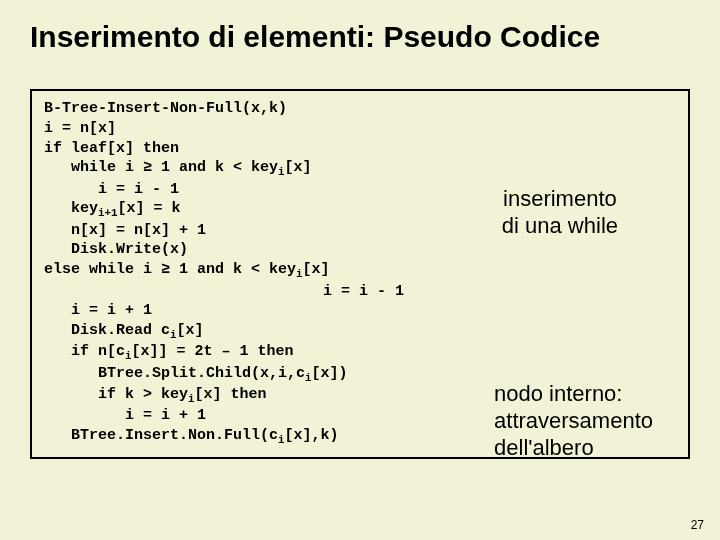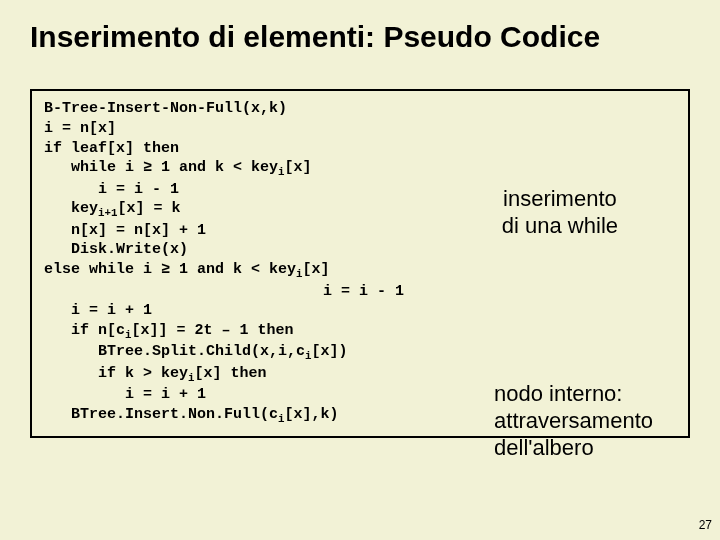--- a/index.html
+++ b/index.html
@@ -40,21 +40,21 @@
     font-family: "Comic Sans MS", cursive, sans-serif;
     font-size: 22px;
     color: #000;
     line-height: 1.22;
     font-weight: normal;
   }
   .annot1 { right: 70px; top: 95px; text-align: center; }
   .annot2 { right: 35px; top: 290px; text-align: left; margin-left: 20px; }
   .pagenum {
     position: absolute;
-    right: 8px;
+    right: 16px;
     bottom: 8px;
     font-size: 12px;
     font-family: Arial, sans-serif;
     color: #000;
   }
 </style>
 </head>
 <body>
 
 <div class="slide">
@@ -65,20 +65,21 @@
     <div class="line">i = n[x]</div>
     <div class="line">if leaf[x] then</div>
     <div class="line"><span>   while i ≥ 1 and k &lt; key</span><sub>i</sub><span>[x]</span></div>
     <div class="line">      i = i - 1</div>
     <div class="line"><span>   key</span><sub>i+1</sub><span>[x] = k</span></div>
     <div class="line">   n[x] = n[x] + 1</div>
     <div class="line">   Disk.Write(x)</div>
     <div class="line"><span>else while i ≥ 1 and k &lt; key</span><sub>i</sub><span>[x]</span></div>
     <div class="line">                               i = i - 1</div>
     <div class="line">   i = i + 1</div>
+    <div class="line"><span>   Disk.Read c</span><sub>i</sub><span>[x]</span></div>
     <div class="line"><span>   if n[c</span><sub>i</sub><span>[x]] = 2t – 1 then</span></div>
     <div class="line"><span>      BTree.Split.Child(x,i,c</span><sub>i</sub><span>[x])</span></div>
     <div class="line"><span>      if k &gt; key</span><sub>i</sub><span>[x] then</span></div>
     <div class="line">         i = i + 1</div>
     <div class="line"><span>   BTree.Insert.Non.Full(c</span><sub>i</sub><span>[x],k)</span></div>
 
     <div class="annot annot1">
       <div>inserimento</div>
       <div>di una while</div>
     </div>

